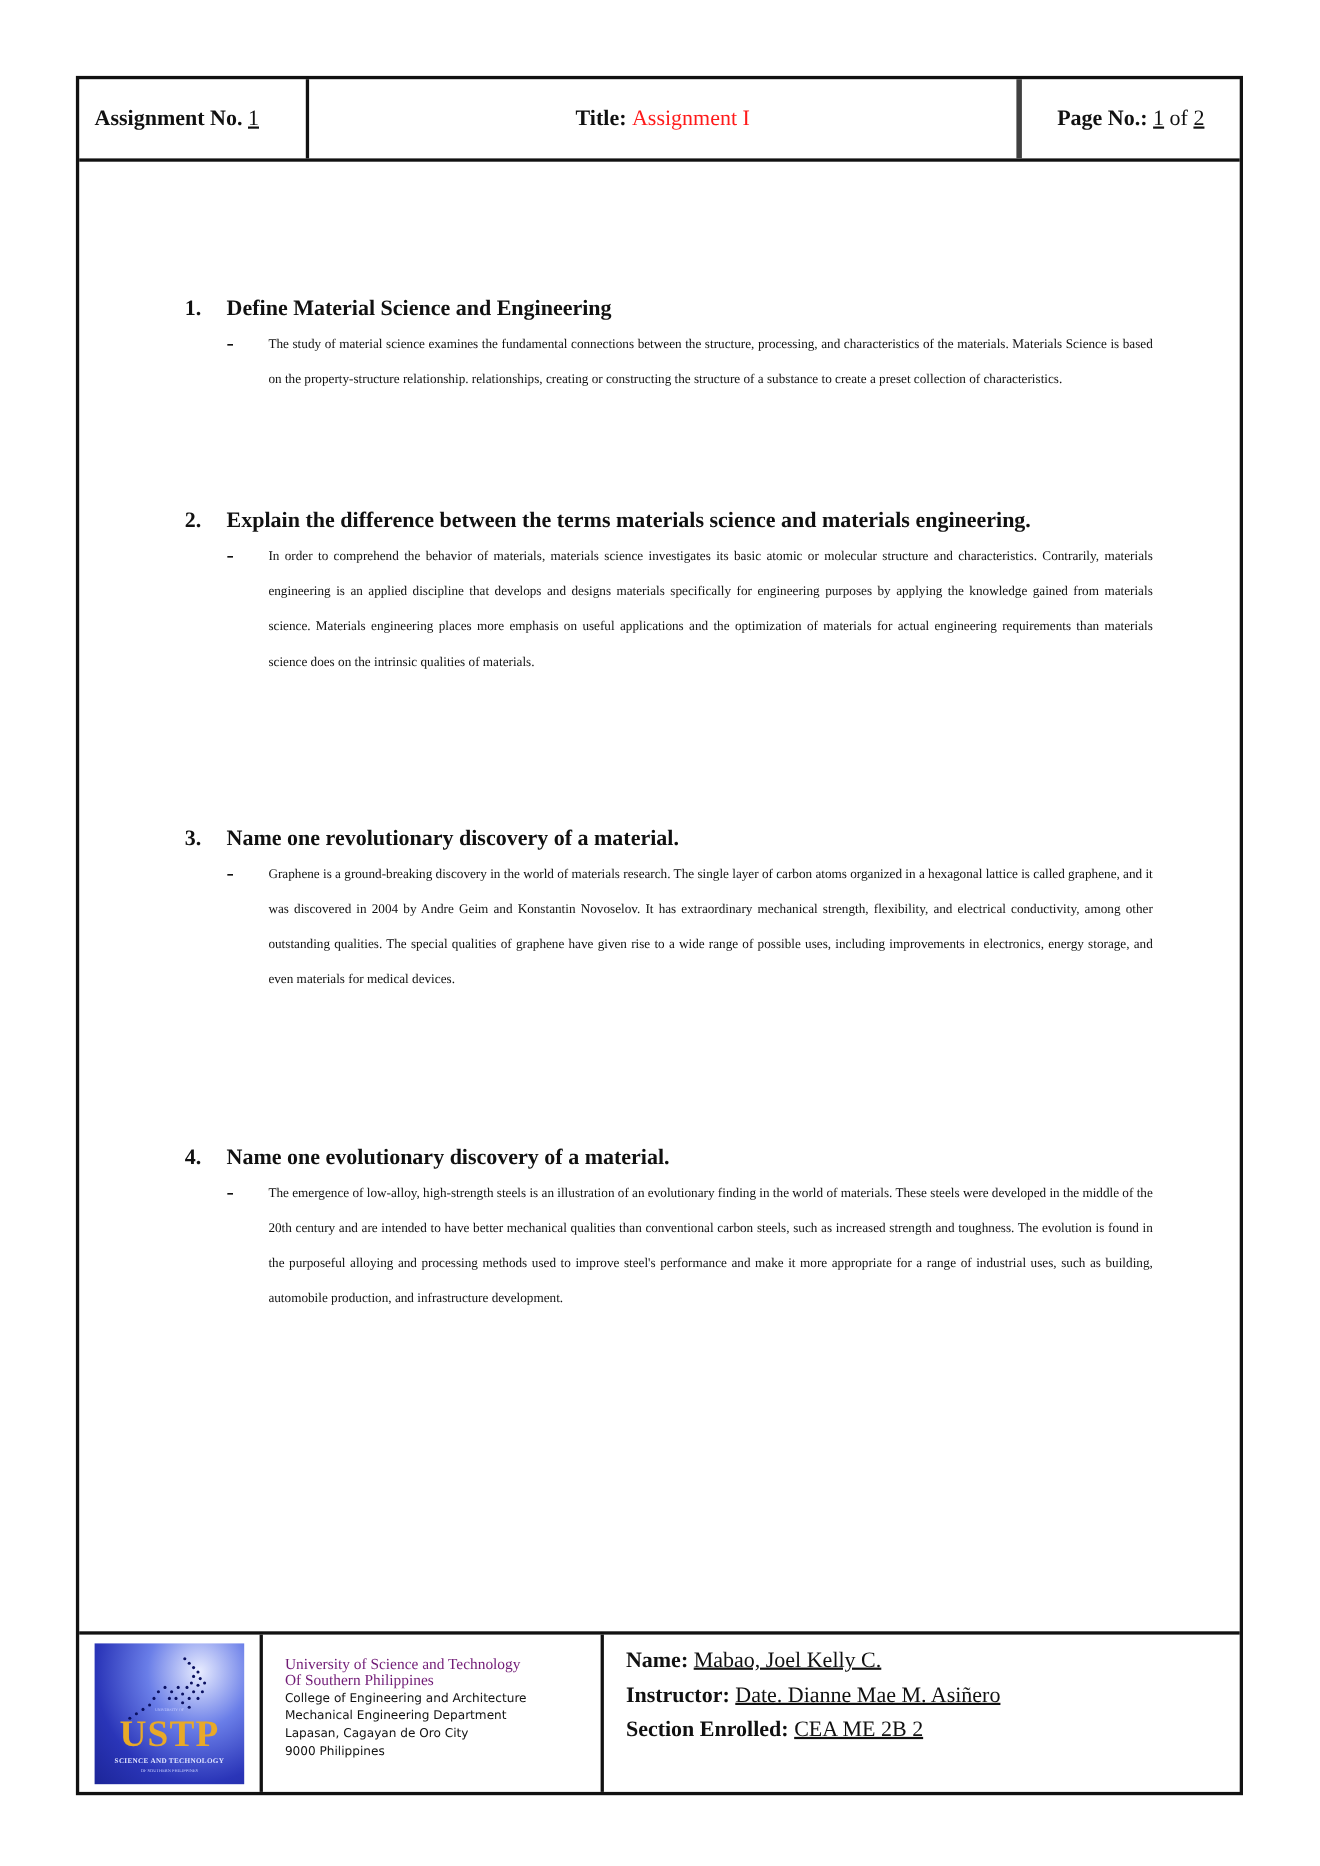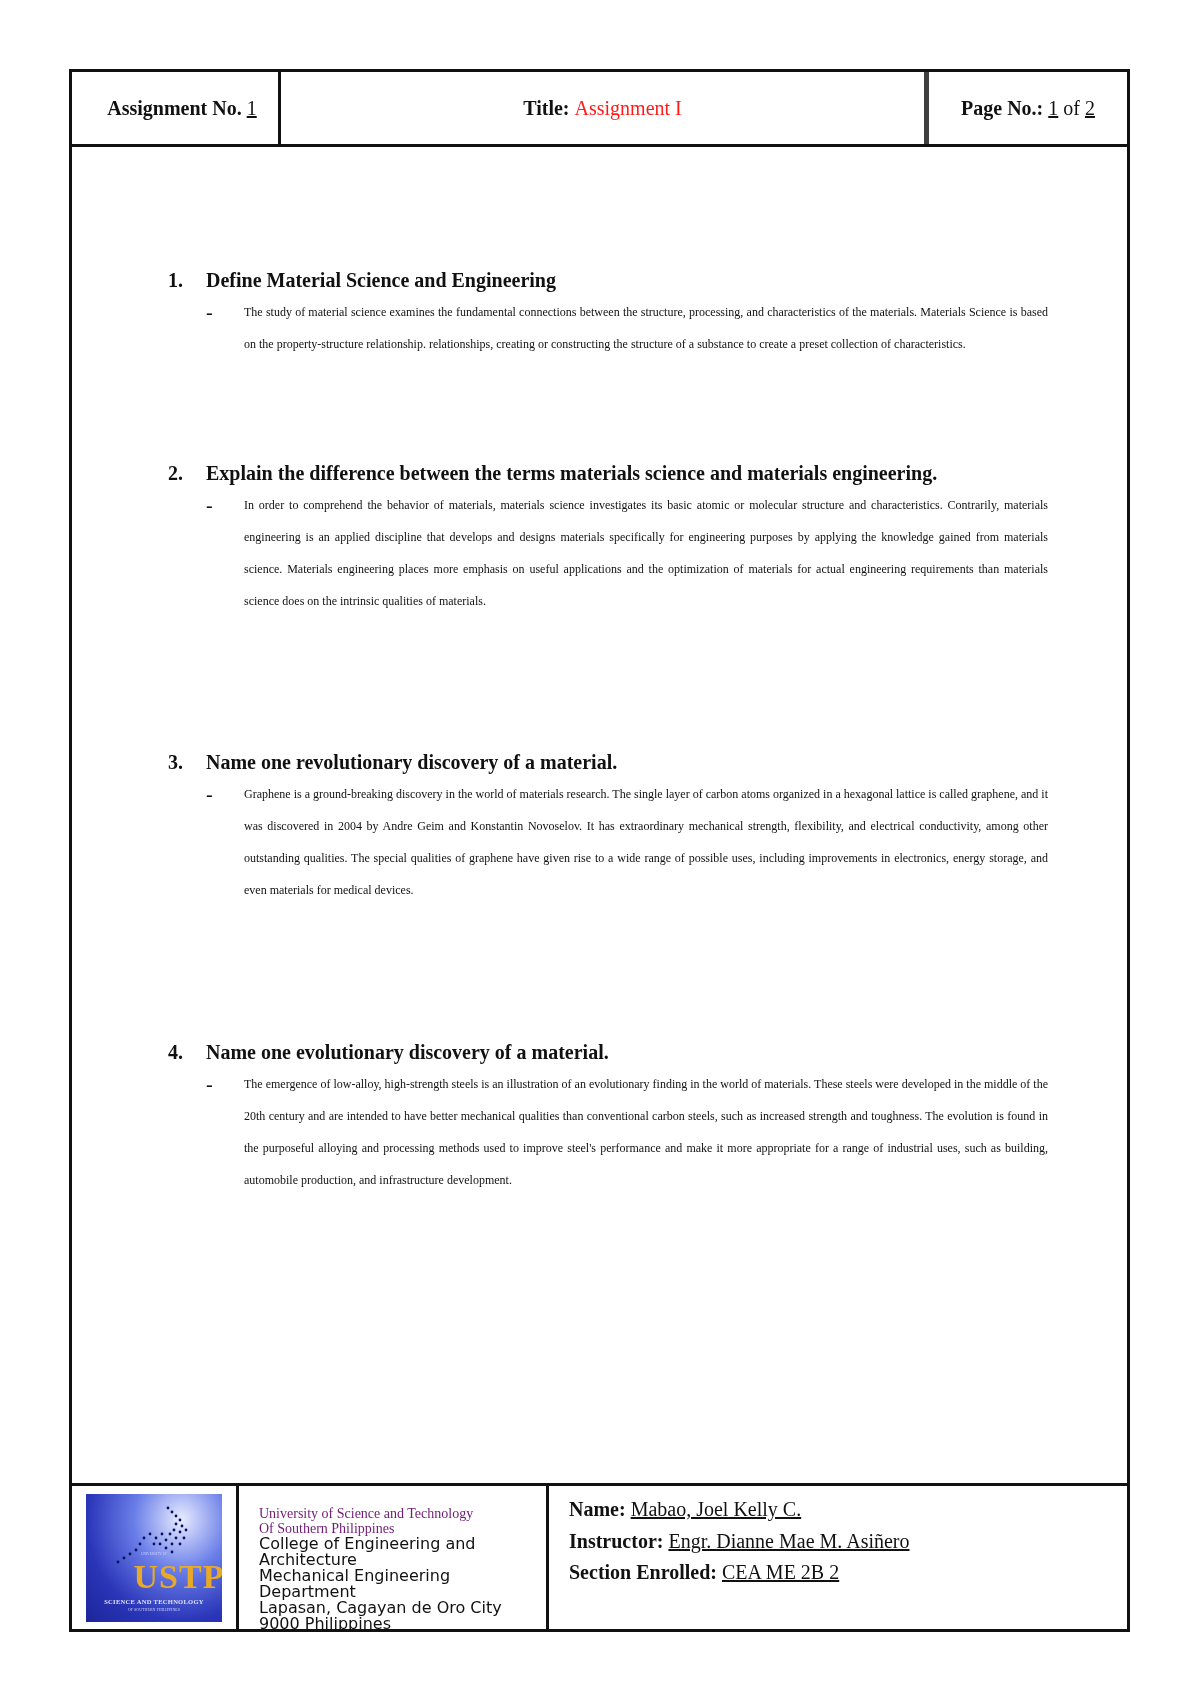--- a/index.html
+++ b/index.html
@@ -1,45 +1,45 @@
 <!DOCTYPE html>
 <html><head>
 <meta charset="utf-8">
 <style>
   html, body { margin: 0; padding: 0; background: #ffffff; }
   body { width: 1200px; height: 1696px; position: relative; font-family: "Liberation Serif", "DejaVu Serif", serif; color: #111; }
   .page { position: absolute; left: 69px; top: 69px; width: 1061px; height: 1563px; border: 3px solid #111; box-sizing: border-box; }
   .header { position: absolute; left: 0; top: 0; width: 100%; height: 75px; border-bottom: 3px solid #111; box-sizing: border-box; display: flex; }
-  .hcell { height: 100%; display: flex; align-items: center; font-size: 20px; font-weight: bold; box-sizing: border-box; justify-content: center; }
+  .hcell { height: 100%; display: flex; align-items: center; font-size: 20px; font-weight: bold; box-sizing: border-box; }
   .hcell.assign { width: 209px; border-right: 3px solid #111; padding-left: 14px; }
   .hcell.title { flex: 1; justify-content: center; border-right: 5px solid #404040; }
   .hcell.page-no { width: 198px; justify-content: center; }
   .u { text-decoration: underline; font-weight: normal; }
   .red { color: #ff1a1a; font-weight: normal; }
   .norm { font-weight: normal; }
 
   .content { position: absolute; left: 0; top: 75px; width: 100%; height: 1340px; }
   .q { position: absolute; left: 96px; width: 880px; }
   .q-title { font-size: 20px; font-weight: bold; line-height: 32px; display: flex; }
   .q-num { width: 38px; flex-shrink: 0; }
   .q-text { flex: 1; }
   .answer { display: flex; margin-top: 0; }
   .dash { width: 38px; flex-shrink: 0; margin-left: 38px; font-size: 20px; line-height: 32px; }
   .answer-text { flex: 1; font-size: 12px; line-height: 32px; text-align: justify; }
 
   .footer { position: absolute; left: 0; bottom: 0; width: 100%; height: 146px; border-top: 3px solid #111; box-sizing: border-box; display: flex; }
   .logo-cell { width: 167px; height: 100%; border-right: 3px solid #111; box-sizing: border-box; display: flex; align-items: center; justify-content: center; }
   .logo { width: 136px; height: 128px; background: radial-gradient(ellipse at 70% 20%, #e8ecff 0%, #6a7ee8 35%, #2a35b8 70%, #1c2598 100%); position: relative; overflow: hidden; }
   .logo-dots { position: absolute; left: 20px; top: 10px; width: 100px; height: 70px; }
-  .logo-main { position: absolute; left: 0; width: 100%; top: 64px; text-align: center; font-family: "Liberation Serif", serif; font-weight: bold; font-size: 34px; color: #e8a928; letter-spacing: 1px; margin-left: 25px; }
+  .logo-main { position: absolute; left: 0; width: 100%; top: 64px; text-align: center; font-family: "Liberation Serif", serif; font-weight: bold; font-size: 34px; color: #e8a928; letter-spacing: 1px; }
   .logo-sub { position: absolute; left: 0; width: 100%; top: 104px; text-align: center; font-family: "Liberation Serif", serif; font-size: 6.5px; color: #dfe3ff; font-weight: bold; letter-spacing: 0.3px; }
   .logo-sub2 { position: absolute; left: 0; width: 100%; top: 113px; text-align: center; font-size: 4px; color: #c8ceff; }
   .univ-cell { width: 310px; height: 100%; border-right: 3px solid #111; box-sizing: border-box; padding: 20px 0 0 20px; font-family: "DejaVu Sans", sans-serif; }
   .univ-name { font-family: "Liberation Serif", serif; font-size: 14px; line-height: 15px; color: #701a75; }
-  .univ-line { font-size: 16px; line-height: 16px; color: #111; }
+  .univ-line { font-size: 11px; line-height: 16px; color: #111; }
   .info-cell { flex: 1; height: 100%; padding: 8px 0 15px 20px; box-sizing: border-box; }
   .info-row { font-size: 20px; line-height: 31.5px; }
   .info-row b { font-weight: bold; }
 </style>
 </head>
 <body>
 
 <div class="page">
 
   <div class="header">
@@ -144,17 +144,17 @@
     <div class="univ-cell">
       <div class="univ-name">University of Science and Technology</div>
       <div class="univ-name">Of Southern Philippines</div>
       <div class="univ-line">College of Engineering and Architecture</div>
       <div class="univ-line">Mechanical Engineering Department</div>
       <div class="univ-line">Lapasan, Cagayan de Oro City</div>
       <div class="univ-line">9000 Philippines</div>
     </div>
     <div class="info-cell">
       <div class="info-row"><b>Name:</b> <span class="u">Mabao, Joel Kelly C.</span></div>
-      <div class="info-row"><b>Instructor:</b> <span class="u">Engr. Dianne Mae M. Asiñero</span></div>
+      <div class="info-row"><b>Instructor:</b> <span class="u">Date. Dianne Mae M. Asiñero</span></div>
       <div class="info-row"><b>Section Enrolled:</b> <span class="u">CEA ME 2B 2</span></div>
     </div>
   </div>
 </div>
 
 </body></html>

